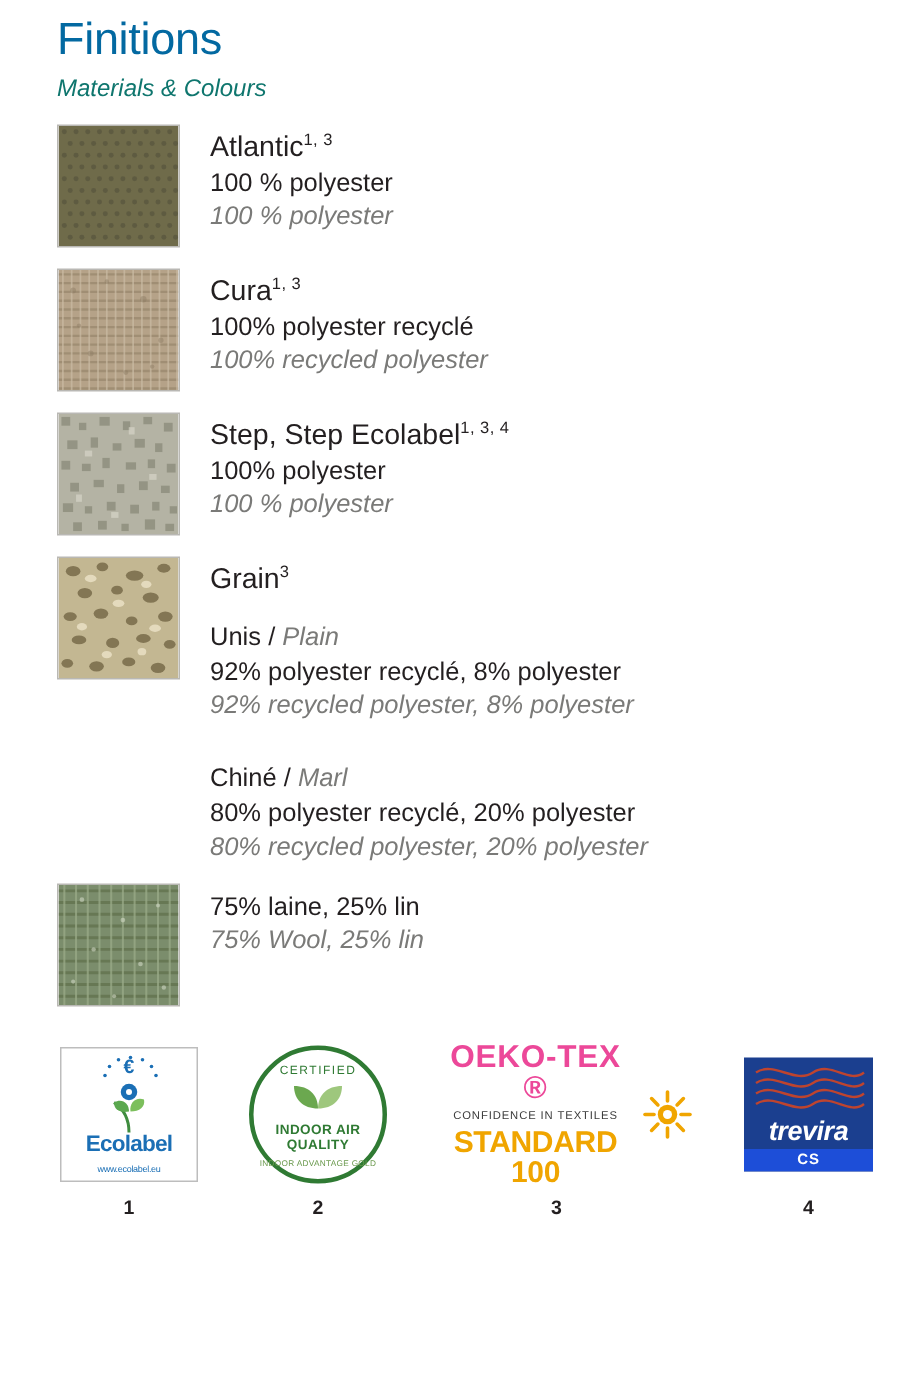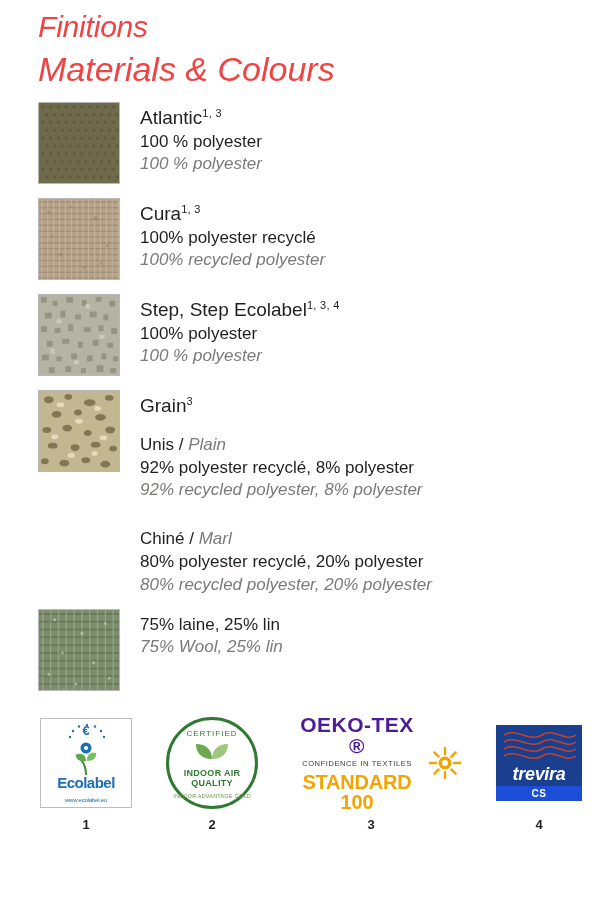--- a/index.html
+++ b/index.html
@@ -17,31 +17,30 @@
   .page {
     position: relative;
     width: 600px;
     height: 922px;
     box-sizing: border-box;
     padding: 10px 24px 0 38px;
   }
   .title {
     font-size: 30px;
     font-weight: 400;
-    color: #ef4444;
+    color: #0369a1;
     letter-spacing: -0.2px;
     line-height: 1.1;
     margin: 0 0 8px 0;
-    font-style: italic;
   }
   .subtitle {
-    font-size: 34px;
+    font-size: 16px;
     font-style: italic;
     font-weight: 400;
-    color: #ef4444;
+    color: #0f766e;
     line-height: 1.1;
     margin: 0 0 14px 0;
   }
   .materials {
     display: block;
   }
   .material-row {
     display: flex;
     align-items: flex-start;
     margin-bottom: 14px;
@@ -237,21 +236,21 @@
     position: relative;
     display: flex;
     align-items: center;
   }
   .oeko-text {
     flex: 1 1 auto;
   }
   .oeko-l1 {
     font-size: 21px;
     font-weight: bold;
-    color: #4c1d95;
+    color: #ec4899;
     letter-spacing: 0.5px;
     line-height: 1;
   }
   .oeko-l2 {
     font-size: 7.5px;
     color: #3b3b3b;
     letter-spacing: 0.6px;
     margin: 3px 0 4px 0;
   }
   .oeko-l3 {

